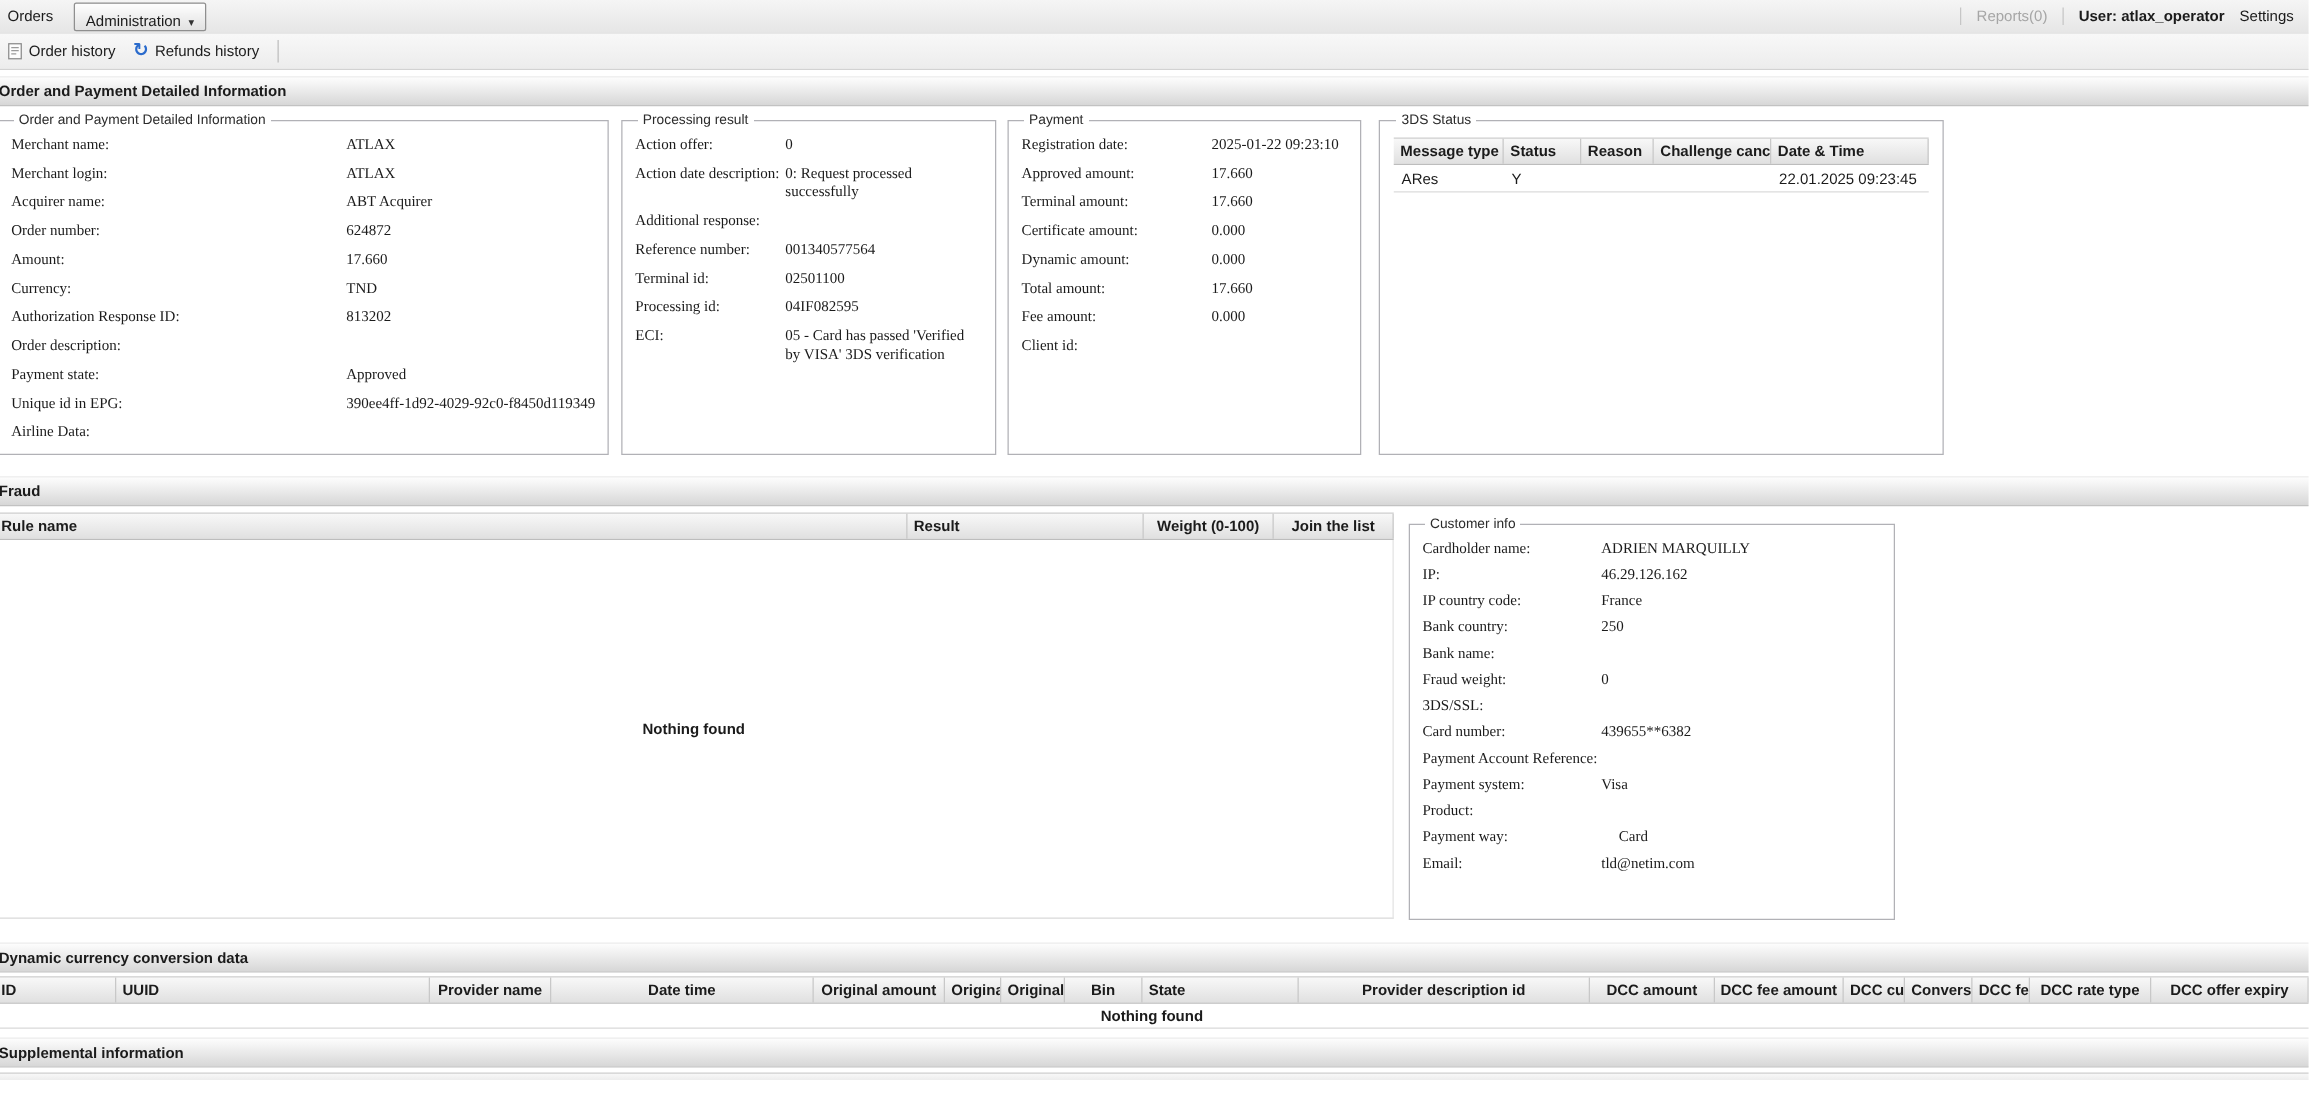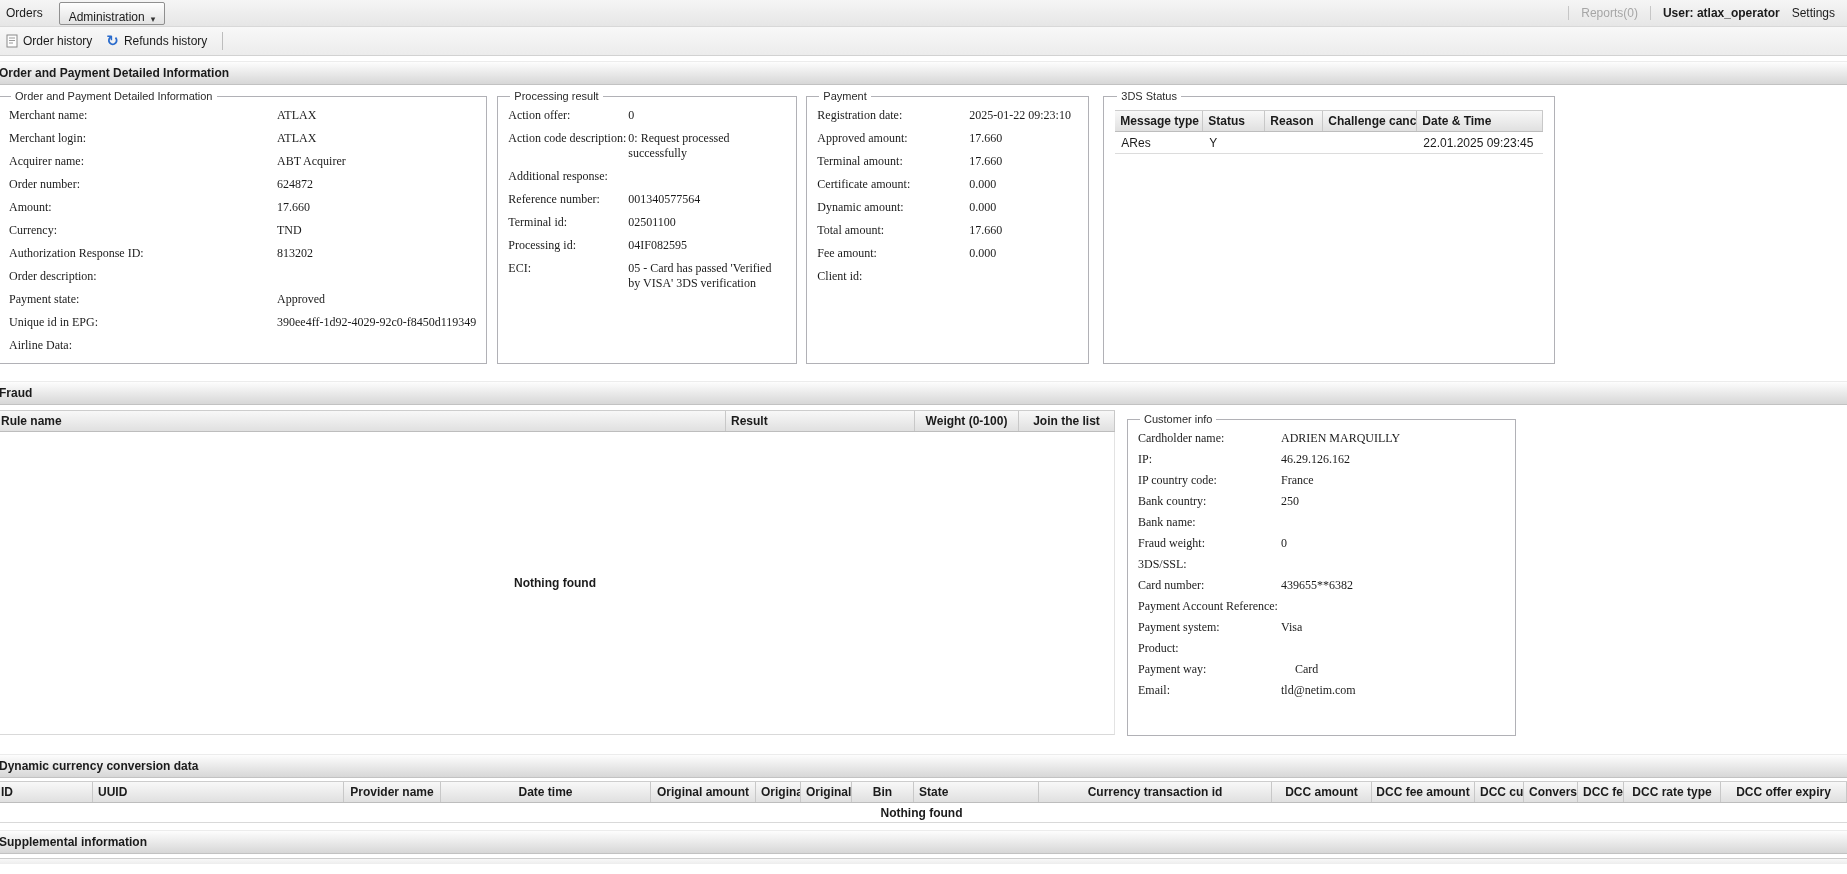--- a/index.html
+++ b/index.html
@@ -207,21 +207,21 @@
         </div>
     </fieldset>
 
     <fieldset class="fs-proc">
       <legend>Processing result</legend>
       <div class="frow">
           <span class="flabel">Action offer:</span>
           <span class="fvalue">0</span>
         </div>
       <div class="frow">
-          <span class="flabel">Action code description:</span>
+          <span class="flabel">Action date description:</span>
           <span class="fvalue">0: Request processed successfully</span>
         </div>
       <div class="frow">
           <span class="flabel">Additional response:</span>
           <span class="fvalue"></span>
         </div>
       <div class="frow">
           <span class="flabel">Reference number:</span>
           <span class="fvalue">001340577564</span>
         </div>
@@ -376,21 +376,21 @@
     <div class="grid-header">
       <div class="cell al dc0">ID</div>
       <div class="cell al dc1">UUID</div>
       <div class="cell dc2">Provider name</div>
       <div class="cell dc3">Date time</div>
       <div class="cell dc4">Original amount</div>
       <div class="cell al dc5">Original f</div>
       <div class="cell al dc6">Original c</div>
       <div class="cell dc7">Bin</div>
       <div class="cell al dc8">State</div>
-      <div class="cell dc9">Currency transaction id</div>
+      <div class="cell dc9">Provider description id</div>
       <div class="cell dc10">DCC amount</div>
       <div class="cell dc11">DCC fee amount</div>
       <div class="cell al dc12">DCC curr</div>
       <div class="cell al dc13">Conversi</div>
       <div class="cell al dc14">DCC fee</div>
       <div class="cell dc15">DCC rate type</div>
       <div class="cell dc16">DCC offer expiry</div>
     </div>
     <div class="dcc-empty">
       <span>Nothing found</span>

